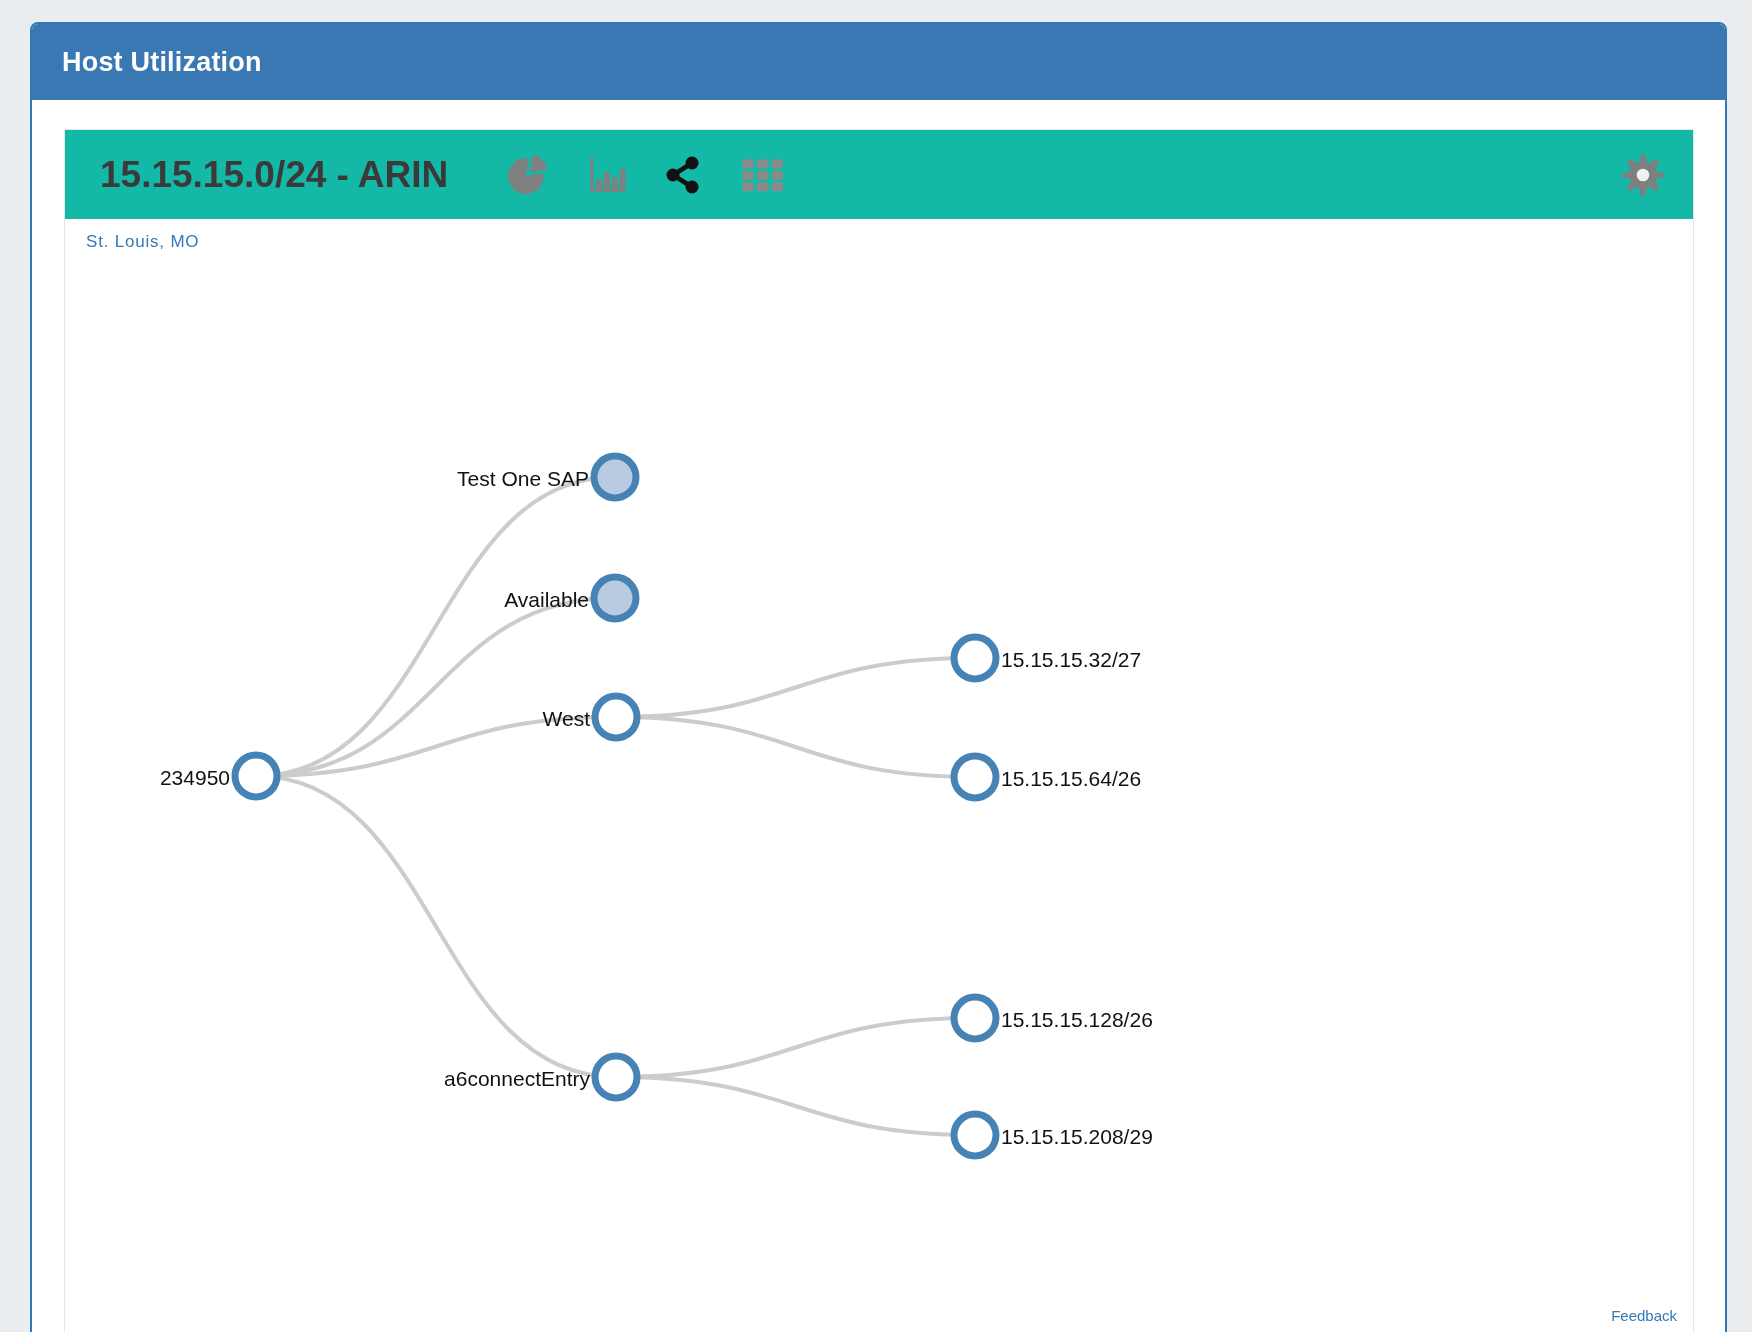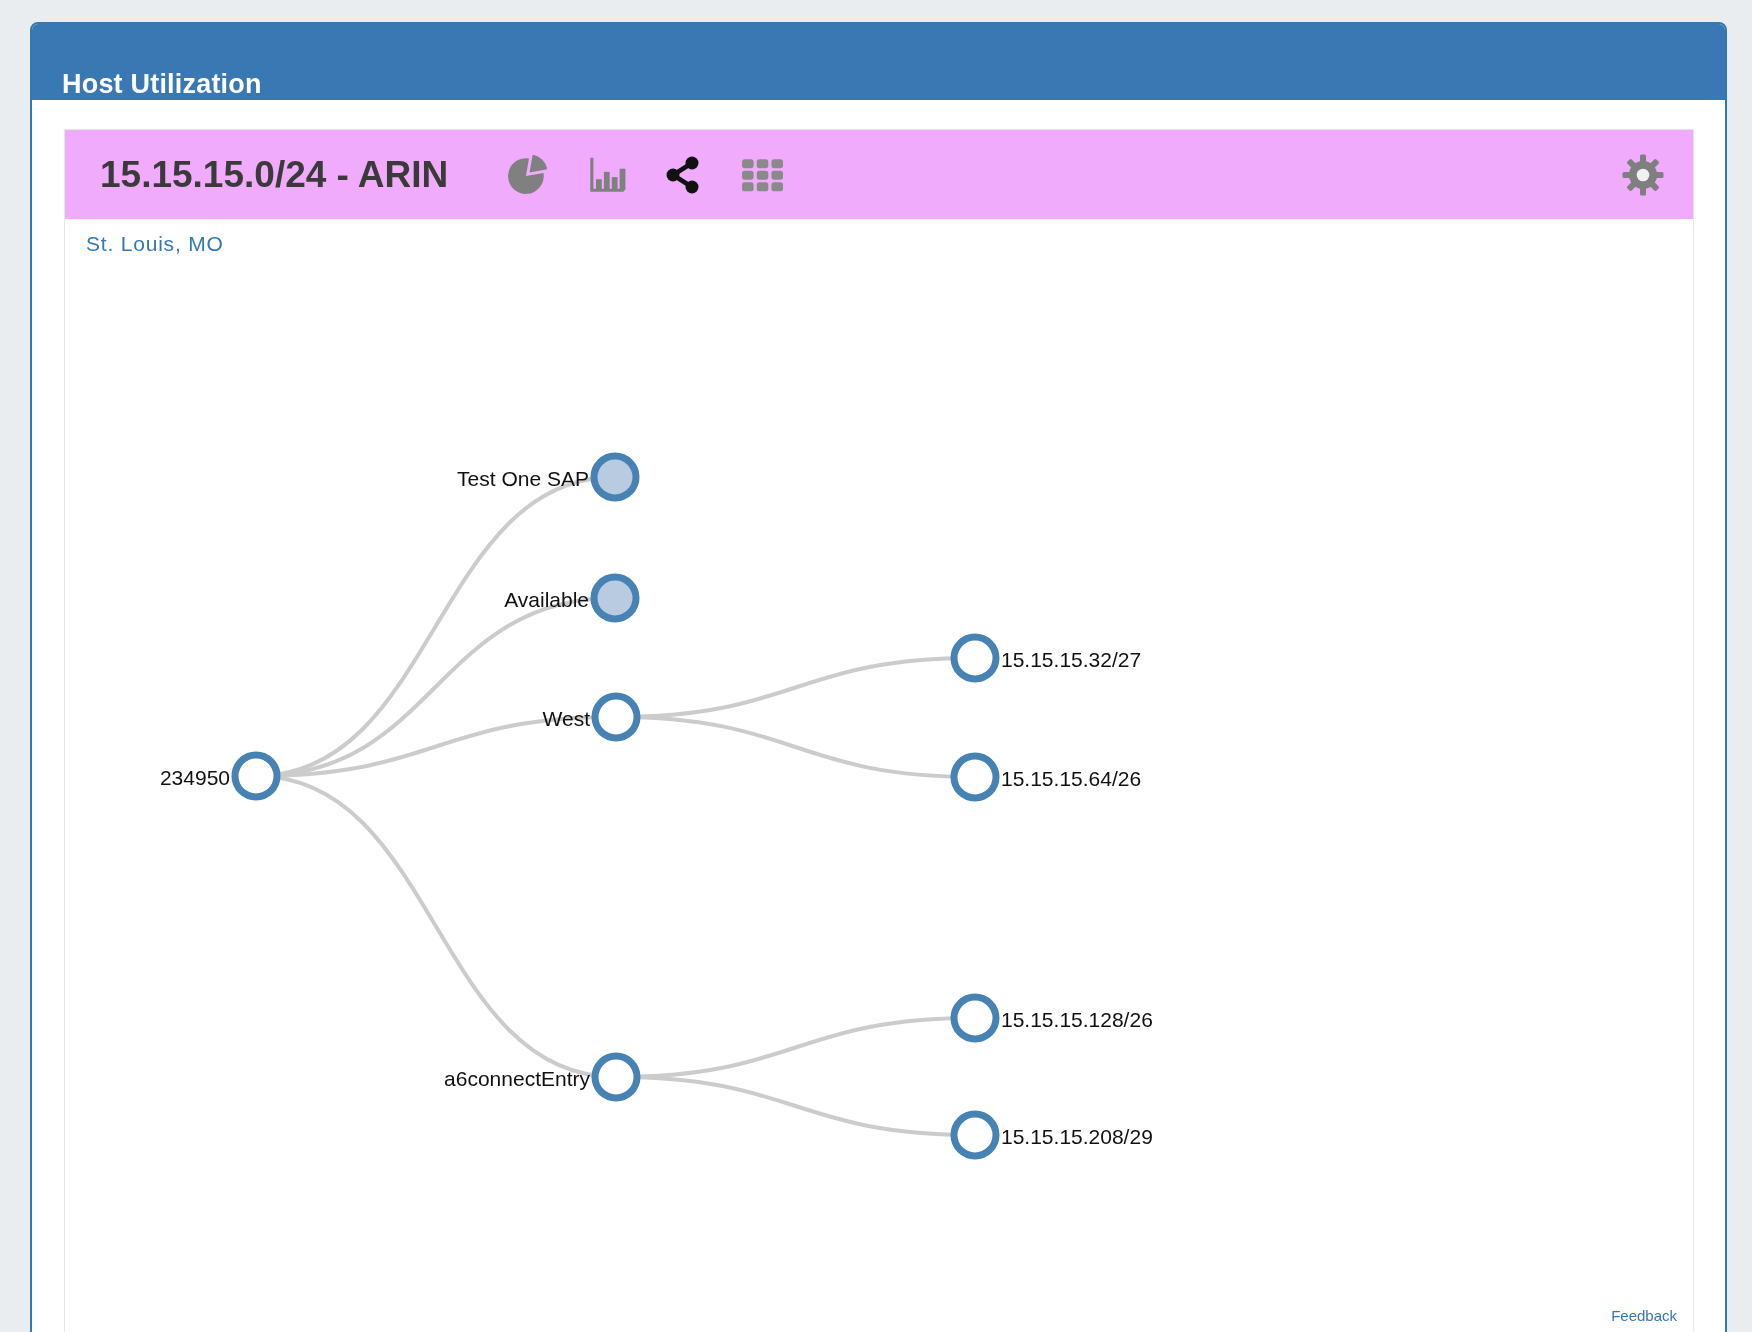--- a/index.html
+++ b/index.html
@@ -13,55 +13,55 @@
     position:absolute; left:30px; top:22px;
     width:1697px; height:1400px;
     background:#ffffff;
     border:2px solid #3577b2;
     border-radius:8px;
     overflow:hidden;
   }
   .card-header {
     background:#3a78b4;
     height:76px;
-    display:flex; align-items:flex-end;
+    display:flex; align-items:center;
     padding:0 30px;
   }
   .card-header .card-title {
     color:#ffffff; font-size:27px; font-weight:bold; letter-spacing:0.2px;
   }
   .card-body { padding:29px 32px 0 32px; }
   .panel {
     width:1630px;
     border:1px solid #e6e6e6;
     background:#ffffff;
   }
   .panel-header {
-    background:#f0abfc;
+    background:#14b8a6;
     height:89px;
     display:flex; align-items:center;
     padding:0 28px 0 35px;
   }
   .panel-title {
     font-size:37px; font-weight:bold; color:#3a3a3a; white-space:nowrap;
   }
   .toolbar {
     display:flex; align-items:center; gap:34px; margin-left:58px;
   }
   .tool-icon { width:44px; height:44px; display:flex; align-items:center; justify-content:center; cursor:pointer; }
   .tool-icon svg { display:block; }
   .gear-wrap { margin-left:auto; cursor:pointer; }
   .panel-body {
     position:relative;
     height:1117px;
     background:#ffffff;
   }
   .location-link {
     position:absolute; top:13px; left:21px;
-    font-size:21px; color:#3578b5; letter-spacing:0.8px;
+    font-size:17px; color:#3578b5; letter-spacing:0.8px;
     text-decoration:none; cursor:pointer;
   }
   .tree-svg { position:absolute; left:0; top:0; }
   .tree-link { fill:none; stroke:#cccccc; stroke-width:4px; }
   .tree-node-circle { cursor:pointer; }
   .tree-label { font-family:"Liberation Sans", sans-serif; font-size:21px; fill:#111111; }
   .feedback-link {
     position:absolute; right:16px; bottom:12px;
     font-size:15px; color:#3578b5;
     text-decoration:none; cursor:pointer;

